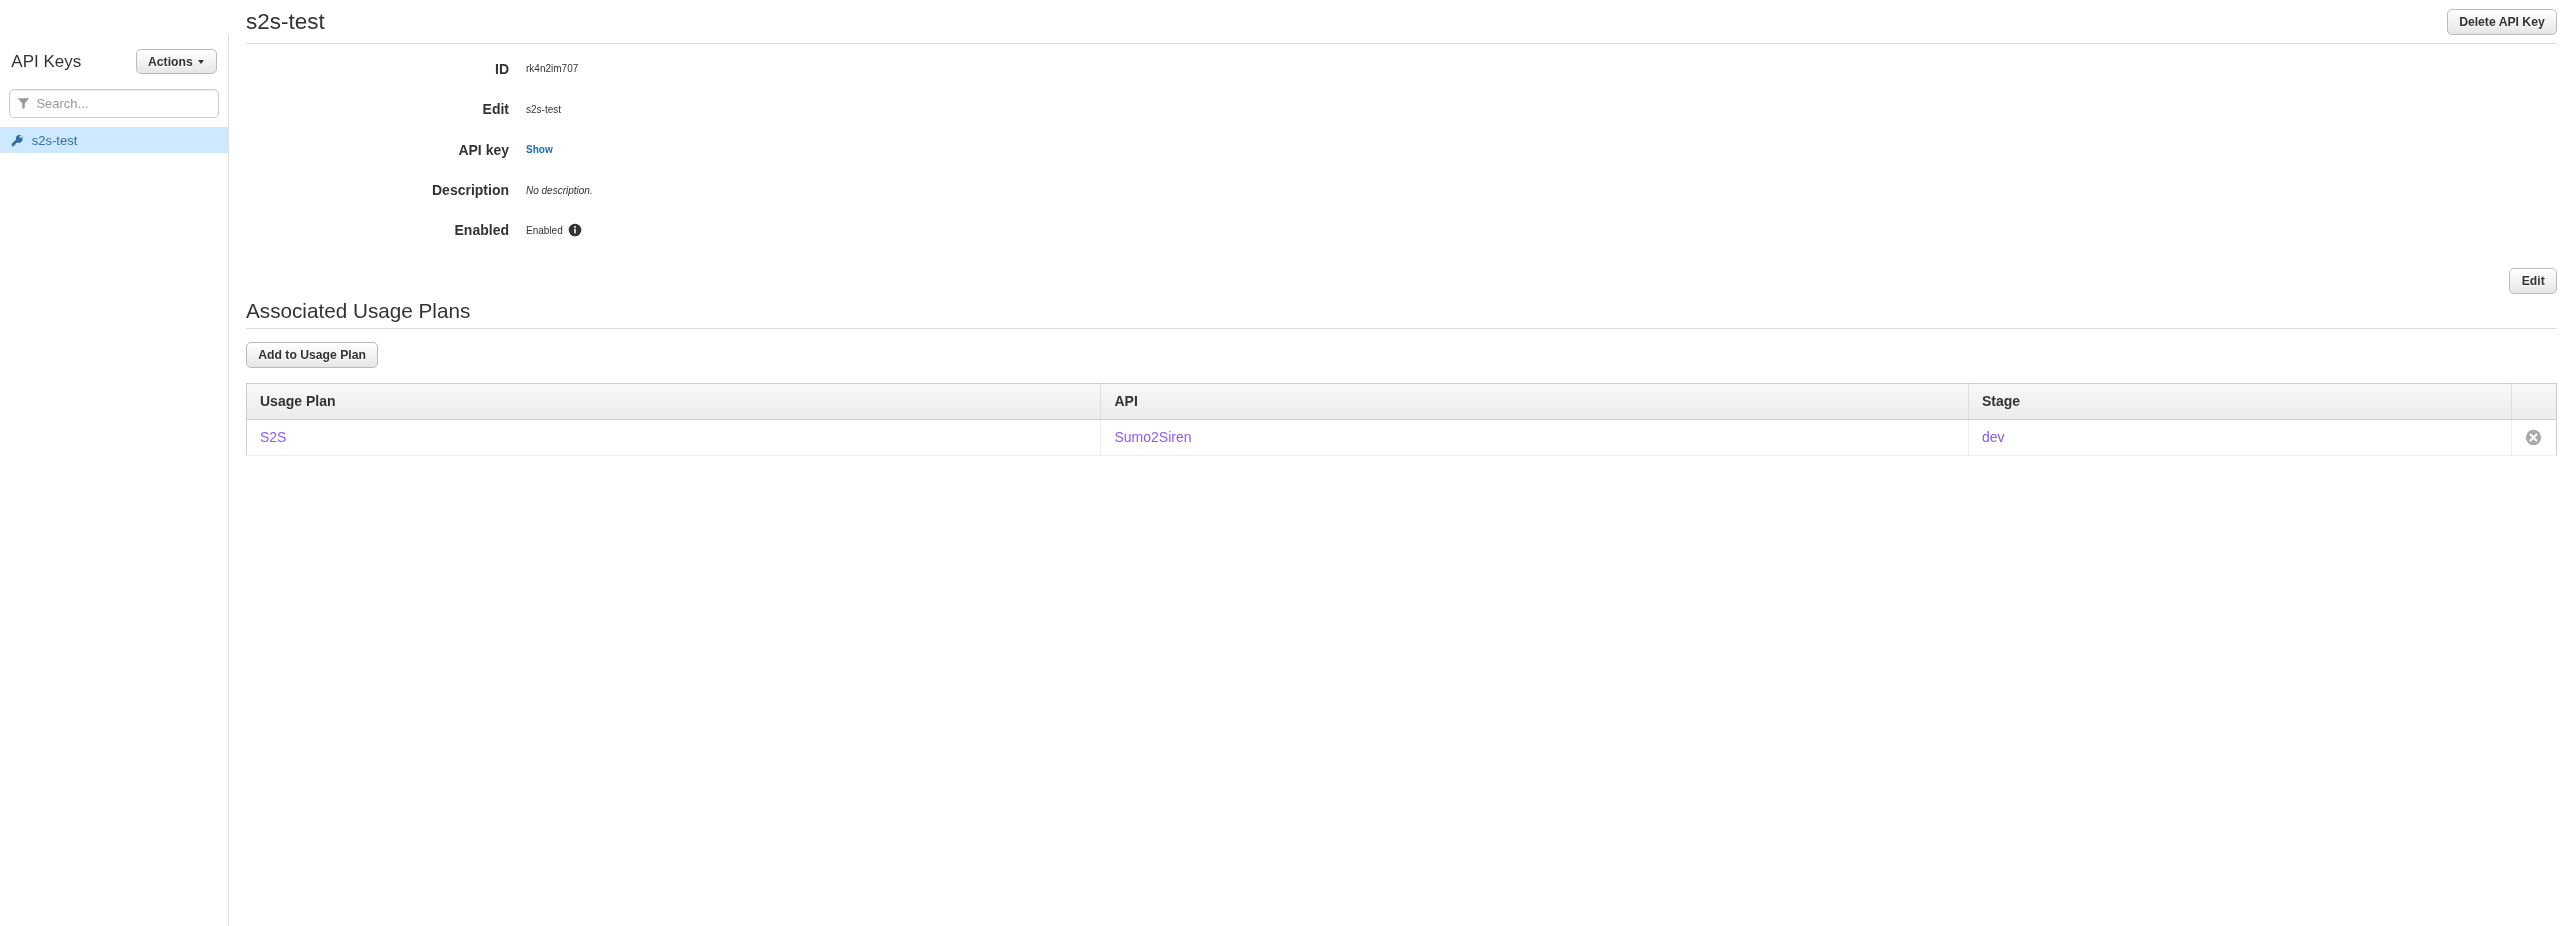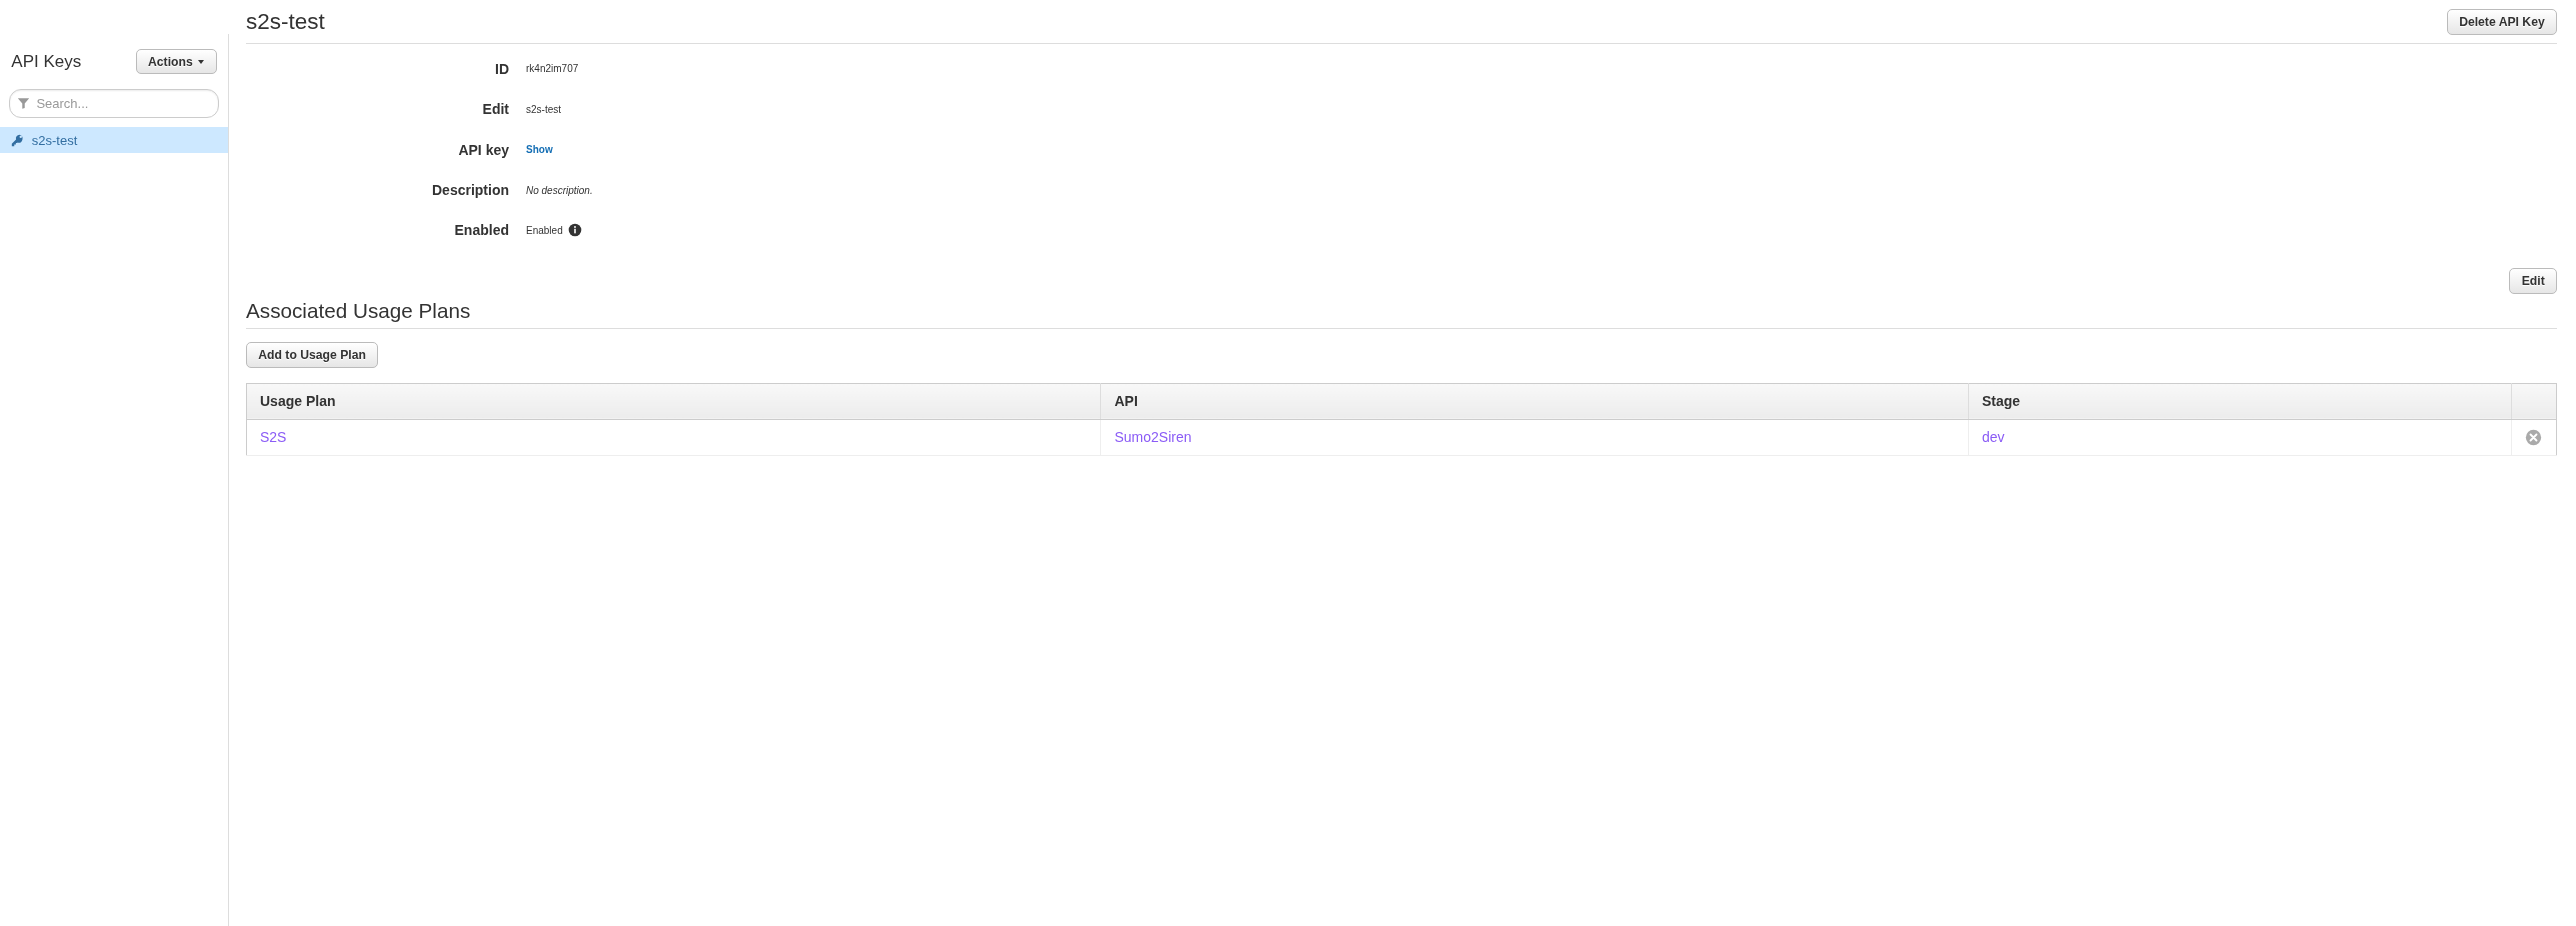--- a/index.html
+++ b/index.html
@@ -8,21 +8,21 @@
 
     
     .sidebar { width: 229px; flex: 0 0 229px; border-right: 0.9px solid #ddd; padding: 7.5px 0; margin-top: 34px; }
     .sidebar-header { display: flex; align-items: center; justify-content: space-between; padding: 7.5px 11.3px 15px; }
     .sidebar-title { font-size: 17px; font-weight: 400; color: #333; }
     .btn { display: inline-flex; align-items: center; gap: 3.8px; padding: 4.7px 11.3px; font-size: 12.2px; font-weight: 700; color: #333; background: linear-gradient(#fff,#e6e6e6); border: 0.9px solid #bbb; border-radius: 5px; cursor: pointer; text-shadow: 0 0.9px 0 #fff; text-align: center; }
     .caret { width: 0; height: 0; border-left: 3.8px solid transparent; border-right: 3.8px solid transparent; border-top: 4.7px solid #333; margin-left: 1.9px; }
 
     .search-wrap { padding: 0 9.4px 9.4px; }
     .search-field { position: relative; }
-    .search-field input { width: 100%; padding: 5.6px 7.5px 5.6px 26px; border: 0.9px solid #ccc; border-radius: 12px; font-size: 13px; color: #444; box-shadow: inset 0 0.9px 1.9px rgba(0,0,0,.08); }
+    .search-field input { width: 100%; padding: 5.6px 7.5px 5.6px 26px; border: 0.9px solid #ccc; border-radius: 5px; font-size: 13px; color: #444; box-shadow: inset 0 0.9px 1.9px rgba(0,0,0,.08); }
     .search-field input::placeholder { color: #999; }
     .search-icon { position: absolute; left: 7.5px; top: 50%; transform: translateY(-50%); color: #999; }
 
     .nav-list { list-style: none; }
     .nav-item { display: flex; align-items: center; gap: 7.5px; padding: 5.6px 11.3px; cursor: pointer; }
     .nav-item.selected { background: #cde8ff; }
     .nav-item .key-icon { color: #326ea1; flex: 0 0 auto; }
     .nav-item span { color: #326ea1; font-size: 13px; }
 
     

